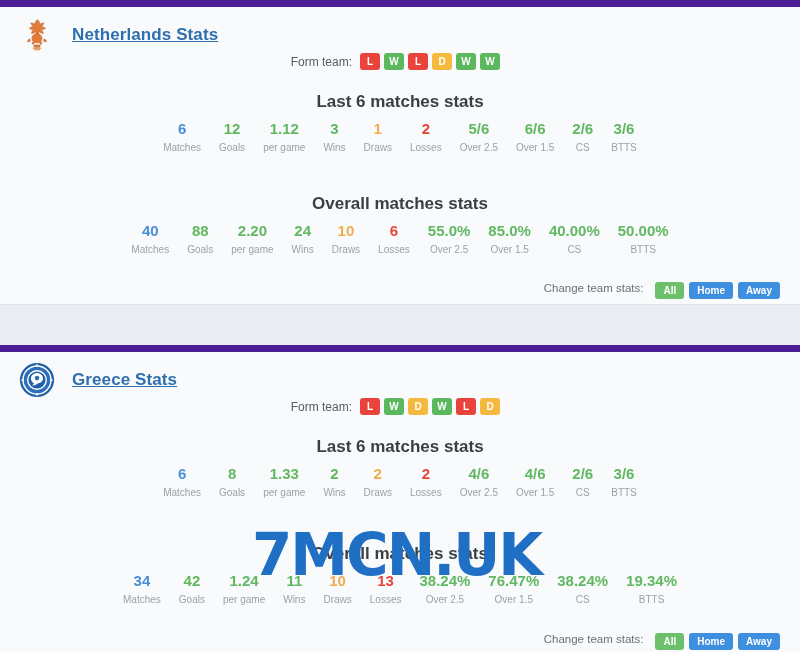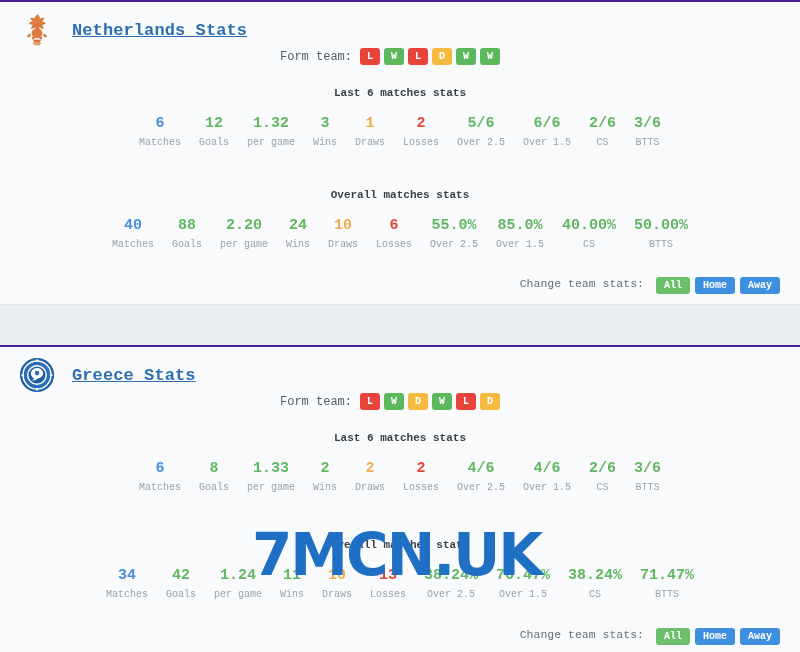--- a/index.html
+++ b/index.html
@@ -21,23 +21,22 @@
     background: #e9edf1;
   }
 
   
   .panel {
     position: absolute;
     left: 0;
     width: 800px;
     background: #f8fafb;
     box-sizing: border-box;
-    border-top: 2px solid #4c1d95;
+    border-top: 7px solid #4c1d95;
     border-bottom: 1px solid #dfe4e8;
-    font-family: Liberation Mono, monospace;
   }
   .panel-1 { top: 0px;   height: 305px; }
   .panel-2 { top: 333px; height: 319px; margin-top: 12px; }
 
   
   .team-head {
     position: absolute;
     left: 18px;
     top: 8px;
     display: flex;
@@ -93,21 +92,21 @@
   .badge.W { background: #5cb85c; }
   .badge.L { background: #e8443b; }
   .badge.D { background: #f5b93f; }
 
   
   .sec-title {
     position: absolute;
     left: 0;
     width: 800px;
     text-align: center;
-    font-size: 11px;
+    font-size: 17px;
     font-weight: bold;
     color: #3a3f44;
   }
 
   
   .stats {
     position: absolute;
     left: 0;
     width: 800px;
     display: flex;
@@ -219,21 +218,21 @@
     <div class="stats" style="top:112px;">
       <div class="stat-cell">
         <div class="stat-val c-blue">6</div>
         <div class="stat-lab">Matches</div>
       </div>
       <div class="stat-cell">
         <div class="stat-val c-green">12</div>
         <div class="stat-lab">Goals</div>
       </div>
       <div class="stat-cell">
-        <div class="stat-val c-green">1.32</div>
+        <div class="stat-val c-green">1.12</div>
         <div class="stat-lab">per game</div>
       </div>
       <div class="stat-cell">
         <div class="stat-val c-green">3</div>
         <div class="stat-lab">Wins</div>
       </div>
       <div class="stat-cell">
         <div class="stat-val c-orange">1</div>
         <div class="stat-lab">Draws</div>
       </div>
@@ -421,21 +420,21 @@
       </div>
       <div class="stat-cell">
         <div class="stat-val c-green">76.47%</div>
         <div class="stat-lab">Over 1.5</div>
       </div>
       <div class="stat-cell">
         <div class="stat-val c-green">38.24%</div>
         <div class="stat-lab">CS</div>
       </div>
       <div class="stat-cell">
-        <div class="stat-val c-green">71.47%</div>
+        <div class="stat-val c-green">19.34%</div>
         <div class="stat-lab">BTTS</div>
       </div>
     </div>
 
     <div class="change-row" style="top:281px;">
       <span class="change-label">Change team stats:</span>
       <span class="pill active">All</span>
       <span class="pill inactive">Home</span>
       <span class="pill inactive">Away</span>
     </div>

